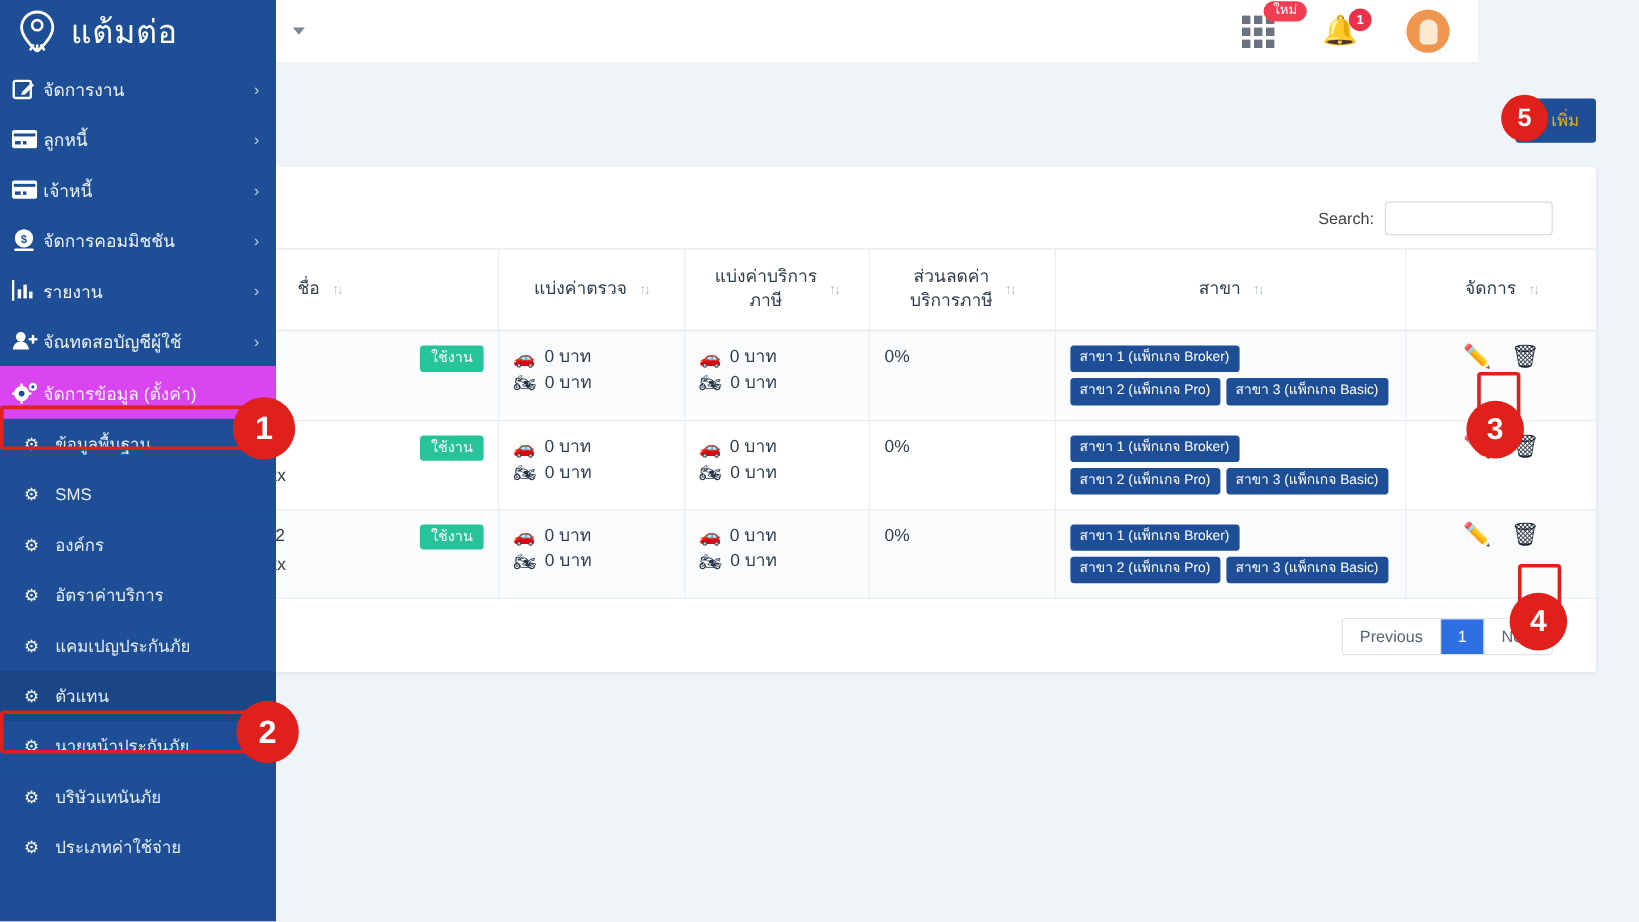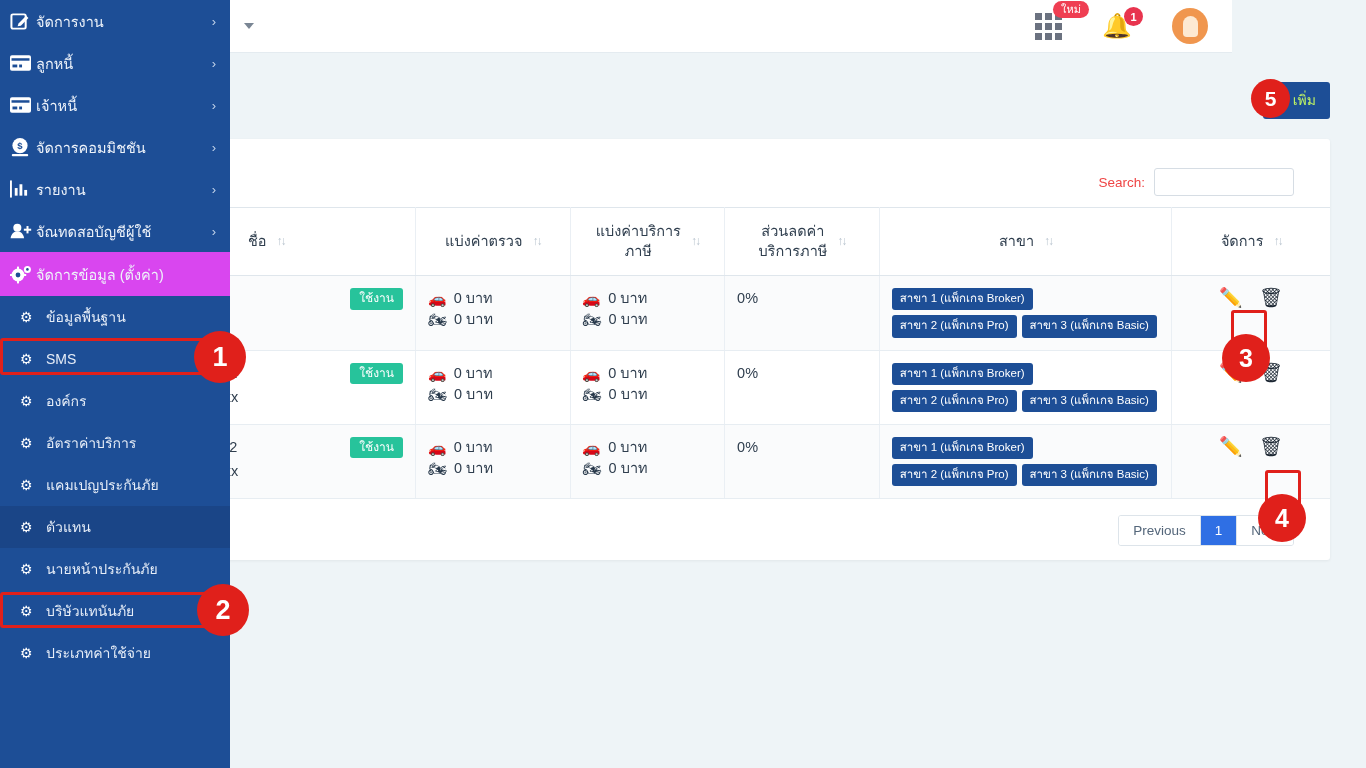--- a/index.html
+++ b/index.html
@@ -57,39 +57,39 @@
   
   .content {
     position: absolute; left: 0; top: 53px; width: 1366px; height: 715px;
     background: #eef4f7;
   }
   .page-actions {
     position: absolute; right: 36px; top: 29px;
     display: flex; align-items: center;
   }
   .btn-add {
-    background: #1d4e96; color: #bef264; border: none; border-radius: 3px;
+    background: #1d4e96; color: #eab308; border: none; border-radius: 3px;
     font-size: 14px; padding: 7px 14px 8px; cursor: pointer;
     display: flex; align-items: center; gap: 6px;
   }
   .btn-add .plus { font-size: 17px; font-weight: bold; line-height: 1; }
 
   .card {
     position: absolute; left: 0; top: 86px; width: 1330px;
     background: #ffffff; border-radius: 3px;
     box-shadow: 0 1px 3px rgba(0,0,0,.06);
     padding: 18px 0 14px 0;
   }
   .card-head {
     display: flex; align-items: center; justify-content: space-between;
     padding: 0 36px 0 36px; height: 50px;
   }
   .entries-text { font-size: 13.5px; color: #4a5b6b; }
   .search-row { display: flex; align-items: center; gap: 9px; }
-  .search-label { font-size: 13.5px; color: #ef4444; }
+  .search-label { font-size: 13.5px; color: #404040; }
   .search-input {
     width: 140px; height: 28px; border: 1px solid #d6dde4; border-radius: 3px;
     padding: 0 8px; font-size: 13px; font-family: inherit; outline: none;
   }
 
   
   table { width: 100%; border-collapse: collapse; }
   thead th {
     border-top: 1px solid #dfe6ec; border-bottom: 1px solid #dfe6ec;
     border-right: 1px solid #eaeff4;
@@ -469,20 +469,30 @@
           <div class="active">1</div>
           <div>Next</div>
         </div>
       </div>
     </div>
 
   </div>
 
   <div class="sidebar">
 
+    <div class="brand">
+      <span class="brand-logo">
+        <svg width="34" height="38" viewBox="0 0 34 38">
+          <path d="M17 2 C9.8 2 4 7.8 4 15 c0 7 8.3 15.5 11.6 18.6 a2 2 0 0 0 2.8 0 C21.7 30.5 30 22 30 15 30 7.8 24.2 2 17 2 z" fill="none" stroke="#ffffff" stroke-width="2.3"></path>
+          <circle cx="17" cy="13" r="4.2" fill="none" stroke="#ffffff" stroke-width="2.2"></circle>
+          <path d="M11 34 l3-5 M17 34 l0-5 M23 34 l-3-5" stroke="#ffffff" stroke-width="2" fill="none"></path>
+        </svg>
+      </span>
+      <span class="brand-name">แต้มต่อ</span>
+    </div>
 
     <div class="nav-item">
       <span class="nav-ico">
         <svg width="19" height="19" viewBox="0 0 20 20">
             <rect x="1.5" y="2.5" width="15" height="15" rx="1.6" fill="none" stroke="#fff" stroke-width="2.1"></rect>
             <path d="M9 12 L17 4 l2.4 2.4 L11.4 14.4 L8 15 z" fill="#fff"></path>
           </svg>
       </span>
       <span class="nav-label">จัดการงาน</span>
       <span class="chev">›</span>

